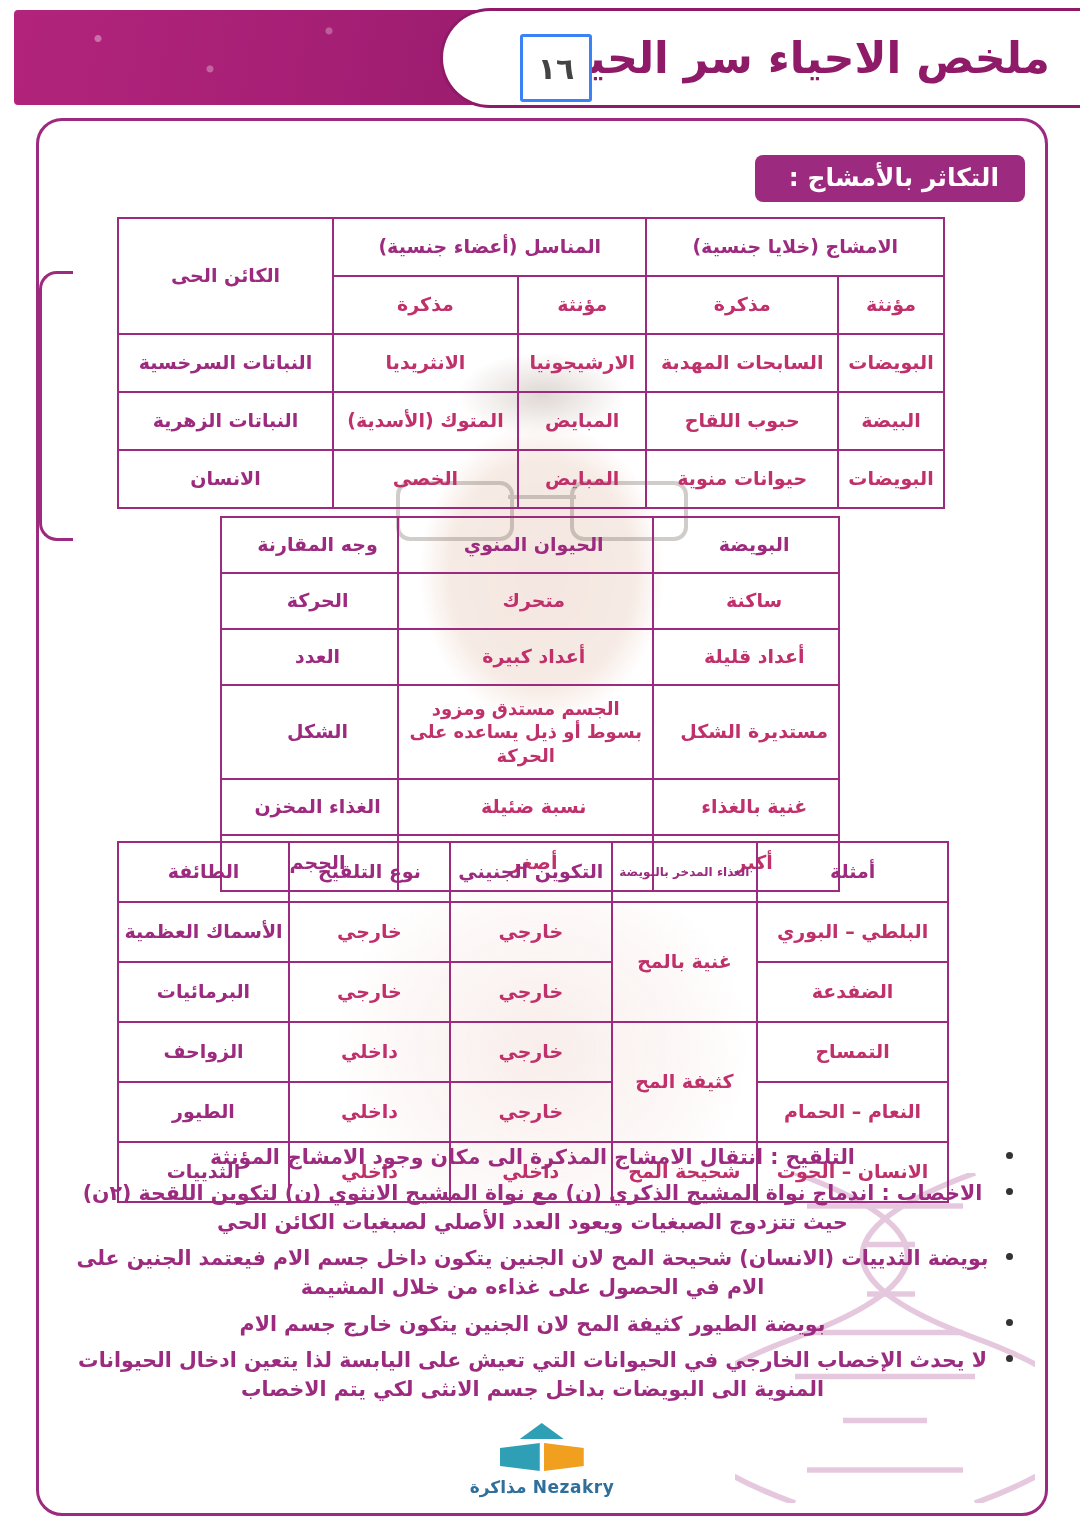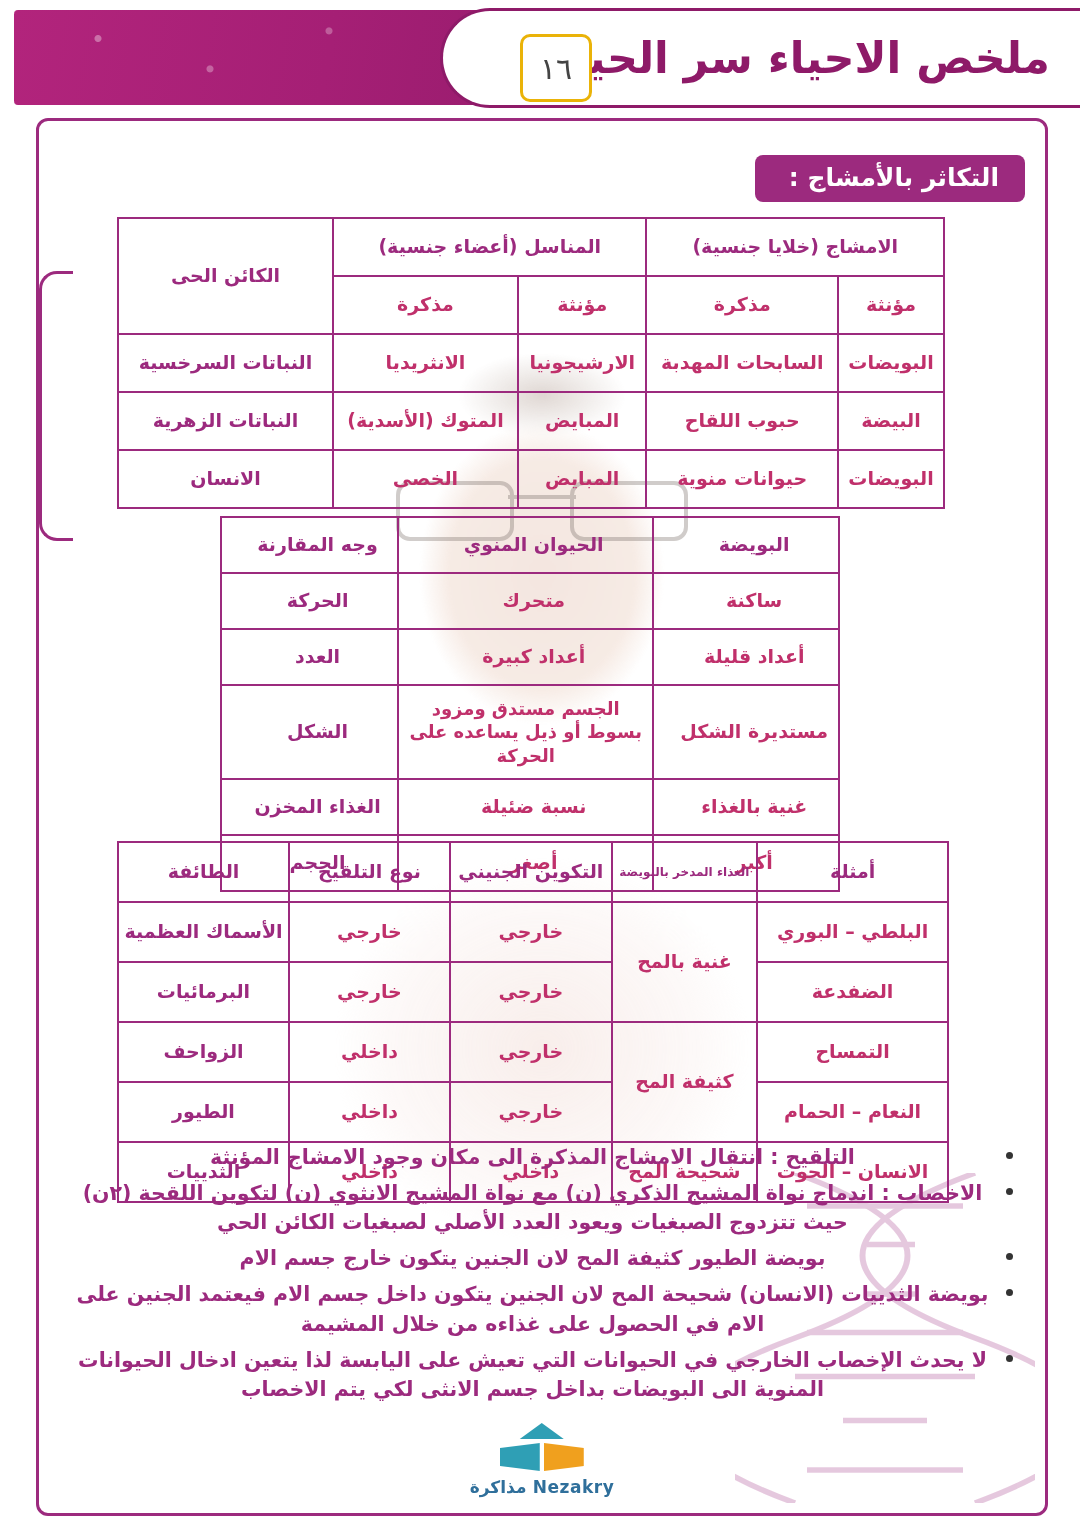--- a/index.html
+++ b/index.html
@@ -43,32 +43,32 @@
     padding-right:20px;box-sizing:border-box;
   }
   .header-title{
     font-size:43px;font-weight:bold;color:#8e1a68;
     letter-spacing:-1px;white-space:nowrap;
     padding-right:10px;
   }
   .page-badge{
     position:absolute;top:34px;left:520px;
     width:66px;height:62px;background:#ffffff;
-    border:3px solid #eab308;border-radius:10px;
+    border:3px solid #3b82f6;border-radius:3px;
     display:flex;align-items:center;justify-content:center;
-    font-size:30px;font-weight:normal;color:#444;
+    font-size:30px;font-weight:bold;color:#444;
     z-index:5;
   }
 
   
   .page-frame{
     position:absolute;top:118px;left:36px;
     width:1012px;height:1398px;
     border:3px solid #9c2a7e;
-    border-radius:12px;
+    border-radius:26px;
     box-sizing:border-box;
     background:#fff;
     overflow:hidden;
   }
   .side-tab{
     position:absolute;top:150px;left:0px;width:34px;height:270px;
     border:3px solid #9c2a7e;border-right:none;
     border-top-left-radius:18px;border-bottom-left-radius:18px;
     box-sizing:border-box;background:#fff;
   }
@@ -332,25 +332,25 @@
     <div class="note">
       <span class="dot"></span>
       <span class="txt">التلقيح : انتقال الامشاج المذكرة الى مكان وجود الامشاج المؤنثة</span>
     </div>
     <div class="note">
       <span class="dot"></span>
       <span class="txt">الاخصاب : اندماج نواة المشيج الذكري (ن) مع نواة المشيج الانثوي (ن) لتكوين اللقحة (٢ن) حيث تتزدوج الصبغيات ويعود العدد الأصلي لصبغيات الكائن الحي</span>
     </div>
     <div class="note">
       <span class="dot"></span>
+      <span class="txt">بويضة الثدييات (الانسان) شحيحة المح لان الجنين يتكون داخل جسم الام فيعتمد الجنين على الام في الحصول على غذاءه من خلال المشيمة</span>
+    </div>
+    <div class="note">
+      <span class="dot"></span>
       <span class="txt">بويضة الطيور كثيفة المح لان الجنين يتكون خارج جسم الام</span>
-    </div>
-    <div class="note">
-      <span class="dot"></span>
-      <span class="txt">بويضة الثدييات (الانسان) شحيحة المح لان الجنين يتكون داخل جسم الام فيعتمد الجنين على الام في الحصول على غذاءه من خلال المشيمة</span>
     </div>
     <div class="note">
       <span class="dot"></span>
       <span class="txt">لا يحدث الإخصاب الخارجي في الحيوانات التي تعيش على اليابسة لذا يتعين ادخال الحيوانات المنوية الى البويضات بداخل جسم الانثى لكي يتم الاخصاب</span>
     </div>
   </div>
 
   <div class="logo">
     <div class="mark">
       <div class="cap"></div>

